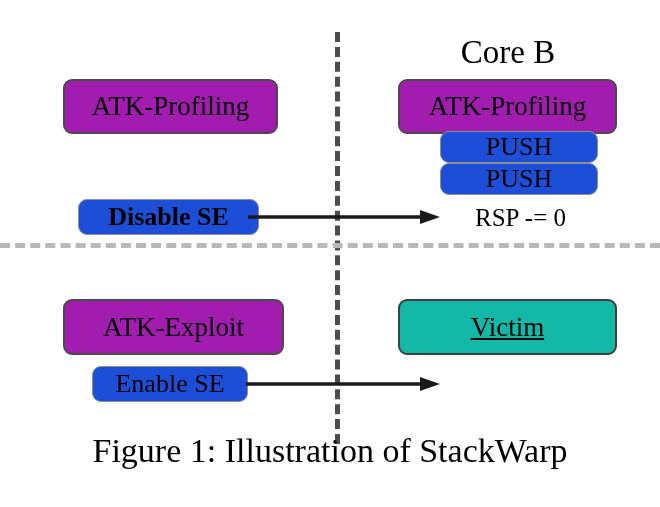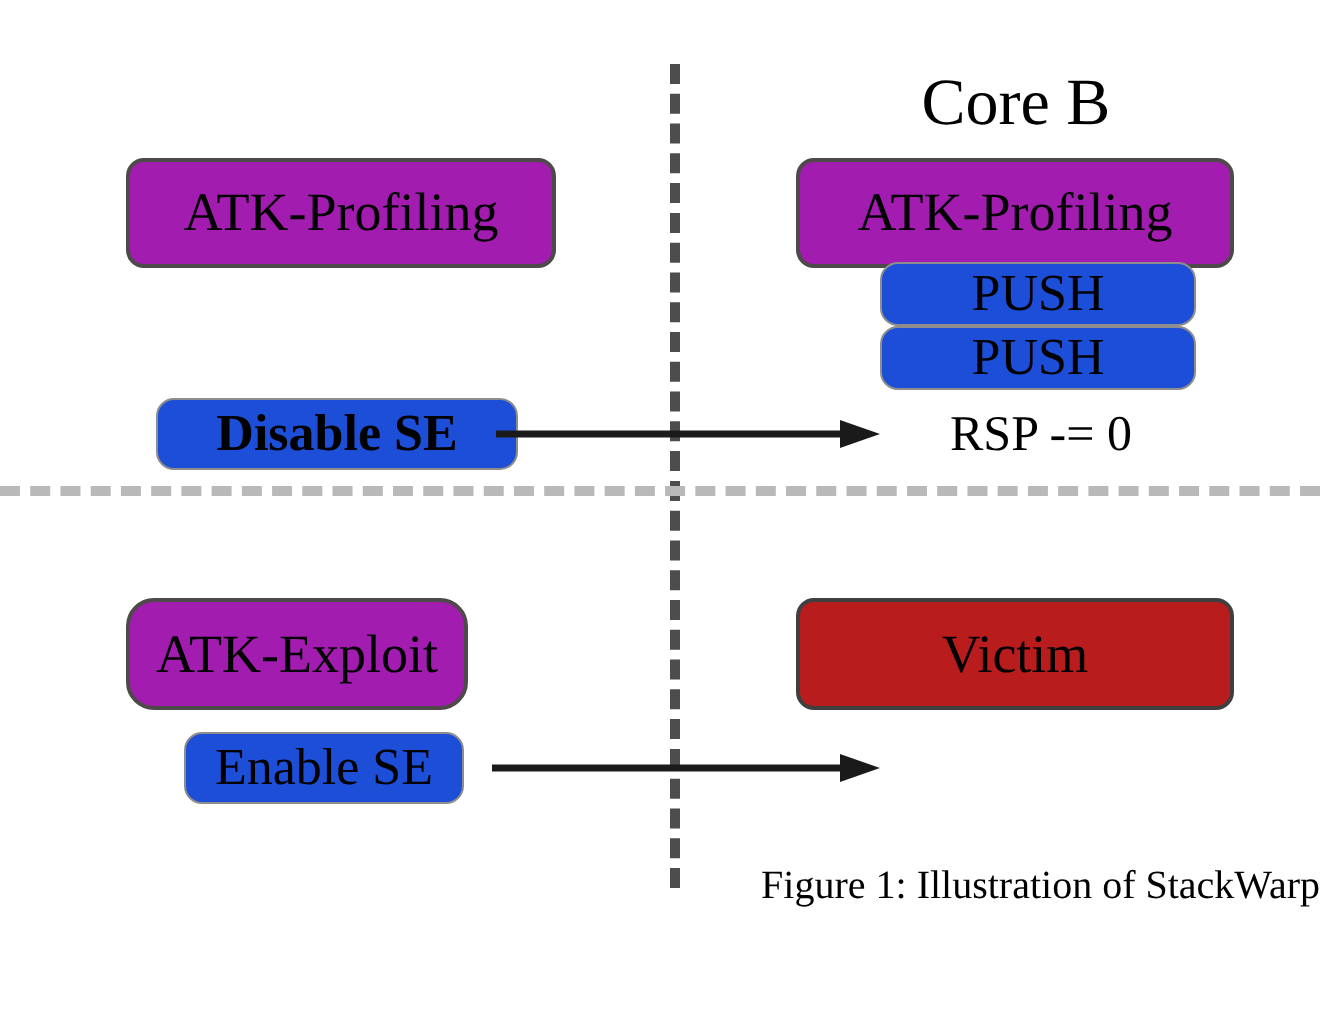--- a/index.html
+++ b/index.html
@@ -56,41 +56,42 @@
     border-radius: 9px;
     white-space: nowrap;
   }
   .box-pink {
     background: #a21caf;
     border: 2.5px solid #4f4a4a;
     font-size: 27px;
     font-family: Liberation Serif, serif;
   }
   .box-blue {
-    background: #b91c1c;
+    background: #14b8a6;
     border: 2.5px solid #3f3f3f;
     font-size: 27px;
+    text-decoration: underline;
   }
   .box-gray {
     background: #1d4ed8;
     border: 1.5px solid #8d8d8d;
     font-size: 26px;
   }
 
   
   #atk-profiling-a { left: 63px;  top: 79px;  width: 215px; height: 55px; }
   #atk-profiling-b { left: 398px; top: 79px;  width: 219px; height: 55px; }
   #push-1          { left: 440px; top: 131px; width: 158px; height: 32px; }
   #push-2          { left: 440px; top: 163px; width: 158px; height: 32px; }
   #disable-se      { left: 78px;  top: 199px; width: 181px; height: 36px; font-weight: bold; }
 
   
-  #atk-exploit     { left: 63px;  top: 299px; width: 171px; height: 56px; border-radius: 14px; }
+  #atk-exploit     { left: 63px;  top: 299px; width: 221px; height: 56px; }
   #victim          { left: 398px; top: 299px; width: 219px; height: 56px; }
-  #enable-se       { left: 92px;  top: 366px; width: 140px; height: 36px; }
+  #enable-se       { left: 92px;  top: 366px; width: 156px; height: 36px; }
 
   
   .arrow {
     position: absolute;
     height: 18px;
   }
   #arrow-top    { left: 248px; top: 208px; width: 195px; }
   #arrow-bottom { left: 246px; top: 375px; width: 197px; }
 
   
@@ -102,22 +103,22 @@
   }
   #rsp-top    { left: 454px; top: 203px; margin-left: 21px; }
   #rsp-bottom { left: 453px; top: 370px; }
   #schedule-label { left: 345px; top: 249px; font-size: 24px; }
 
   #caption {
     position: absolute;
     left: 0;
     top: 432px;
     width: 660px;
-    text-align: right;
-    font-size: 20px;
+    text-align: center;
+    font-size: 34px;
     white-space: nowrap;
   }
 </style>
 </head>
 <body>
 
 <div id="figure">
 
   <div class="v-divider"></div>
 

